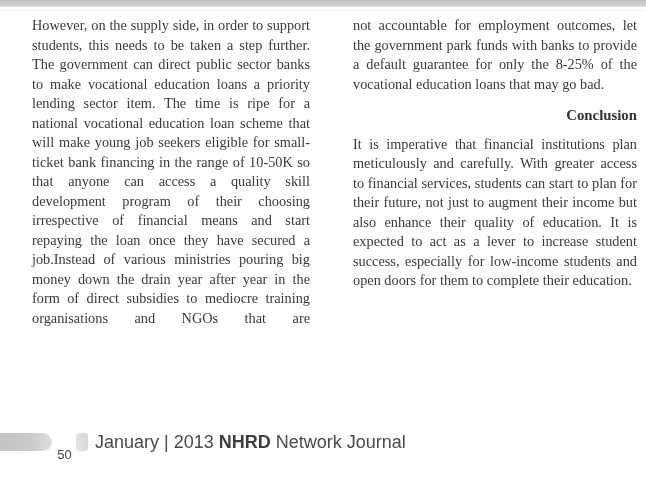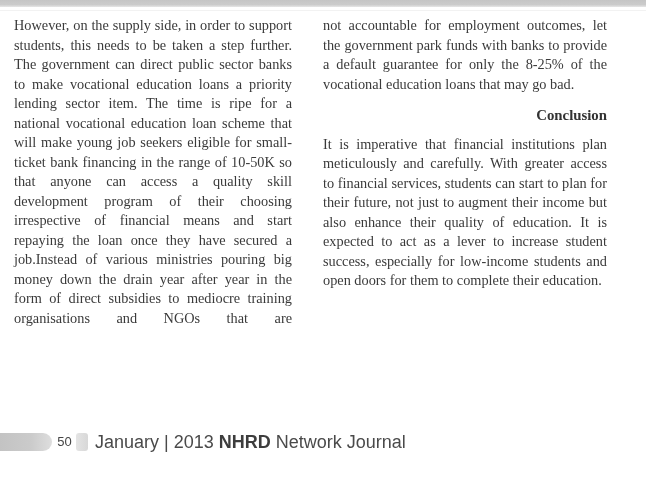--- a/index.html
+++ b/index.html
@@ -19,23 +19,23 @@
   }
   .top-strip-faint {
     position: absolute;
     top: 10px; left: 0; right: 0;
     height: 1px;
     background: #f2f2f2;
   }
   .columns {
     position: absolute;
     top: 16px;
-    left: 14px;
+    left: 32px;
     display: flex;
-    gap: 31px;
+    gap: 43px;
   }
   .col {
     color: #3a3a3a;
     font-size: 14.3px;
     line-height: 19.5px;
     text-align: justify;
   }
   .col p { margin: 0; }
   .col-left  { width: 278px; }
   .col-right { width: 284px; }
@@ -53,21 +53,21 @@
     left: 0;
     top: 433px;
     width: 52px;
     height: 18px;
     background: linear-gradient(to right, #c3c3c3 0%, #cbcbcb 60%, #dedede 100%);
     border-radius: 0 9px 9px 0;
   }
   .footer-page-num {
     position: absolute;
     left: 54px;
-    top: 433px;
+    top: 446px;
     width: 21px;
     height: 18px;
     line-height: 18px;
     text-align: center;
     font-family: "Liberation Sans", sans-serif;
     font-size: 13px;
     color: #444444;
   }
   .footer-tab {
     position: absolute;

